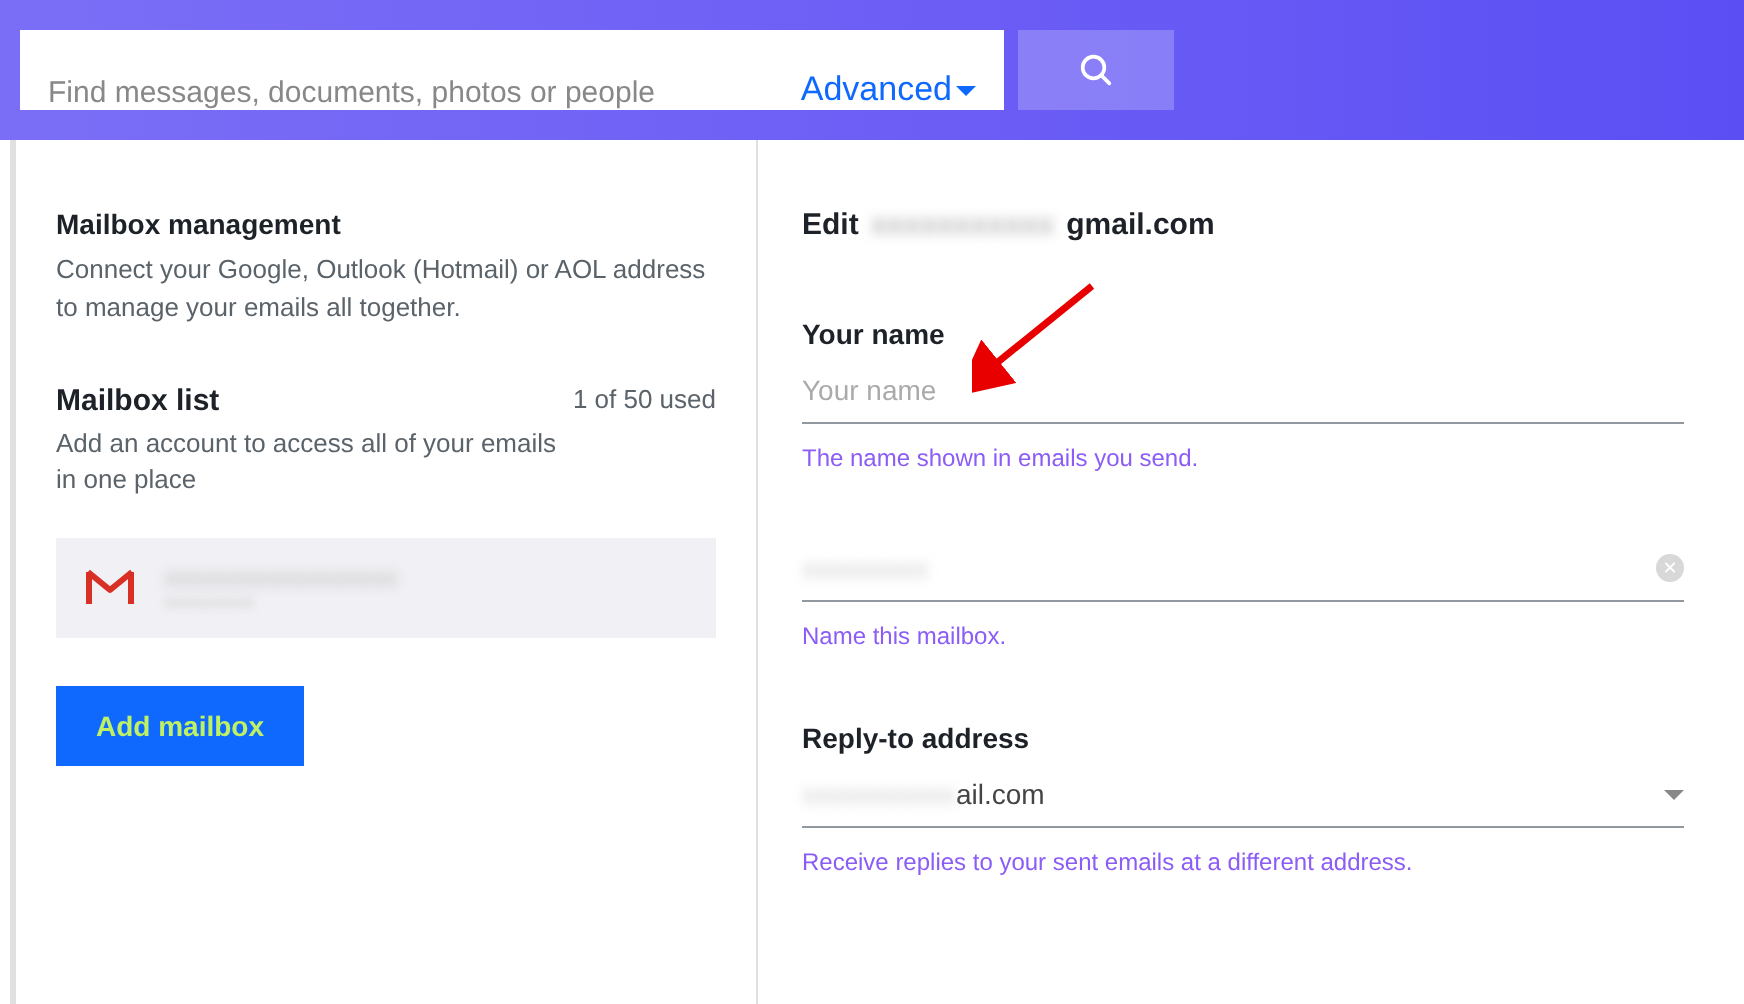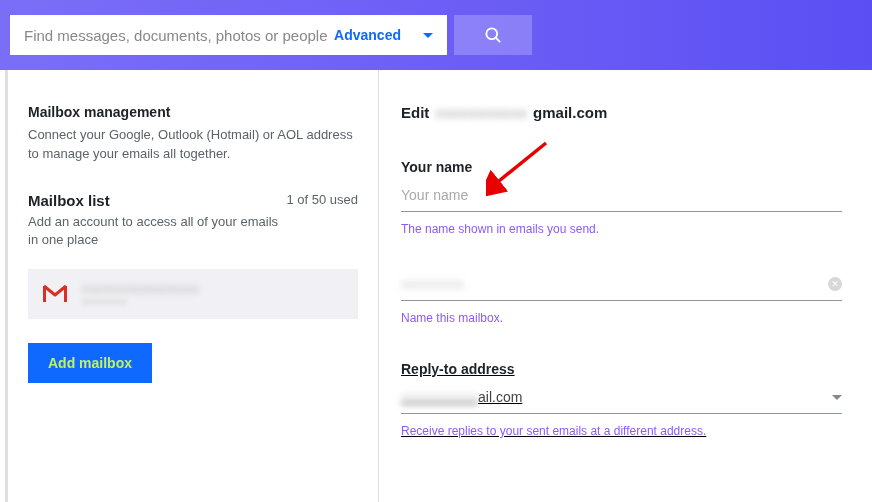--- a/index.html
+++ b/index.html
@@ -11,45 +11,44 @@
       background: linear-gradient(90deg, #7b6ef6 0%, #6d5ff5 50%, #5b4ff4 100%);
       display: flex;
       align-items: center;
       padding: 0 10px;
     }
     .search-group {
       display: flex;
       align-items: center;
     }
     .search-box {
-      width: 437px;
+      width: 492px;
       height: 40px;
       background: #fff;
       border: none;
       display: flex;
-      align-items: center;
+      align-items: flex-end;
       padding: 0 14px;
       justify-content: space-between;
     }
     .search-input {
       border: none;
       outline: none;
       font-size: 15px;
       color: #5a6066;
       flex: 1;
     }
     .search-input::placeholder { color: #888; }
     .advanced {
       color: #0f69ff;
-      font-size: 14px;
-      display: flex;
-      align-items: center;
-      gap: 22px;
-      cursor: pointer;
-      font-weight: bold;
+      font-size: 17px;
+      display: flex;
+      align-items: center;
+      gap: 2px;
+      cursor: pointer;
     }
     .chevron-down {
       width: 0; height: 0;
       border-left: 5px solid transparent;
       border-right: 5px solid transparent;
       border-top: 5px solid #0f69ff;
     }
     .search-btn {
       width: 78px;
       height: 40px;
@@ -243,21 +242,21 @@
     <div class="field-block">
       <div class="field-input-row">
         <span class="desc-value">xxxxxxxxx</span>
         <span class="clear-circle">
           <span class="clear-x">✕</span>
         </span>
       </div>
       <p class="field-help">Name this mailbox.</p>
     </div>
 
-    <div class="field-block" style="margin-bottom:10px;text-decoration:underline;">
+    <div class="field-block" style="margin-bottom:10px;">
       <label class="field-label">Reply-to address</label>
       <div class="field-input-row reply-row">
         <span class="reply-val">
           <span class="reply-blur">xxxxxxxxxxx</span>
             <span>ail.com</span>
         </span>
         <span class="dropdown-caret"></span>
       </div>
       <p class="field-help">Receive replies to your sent emails at a different address.</p>
     </div>

